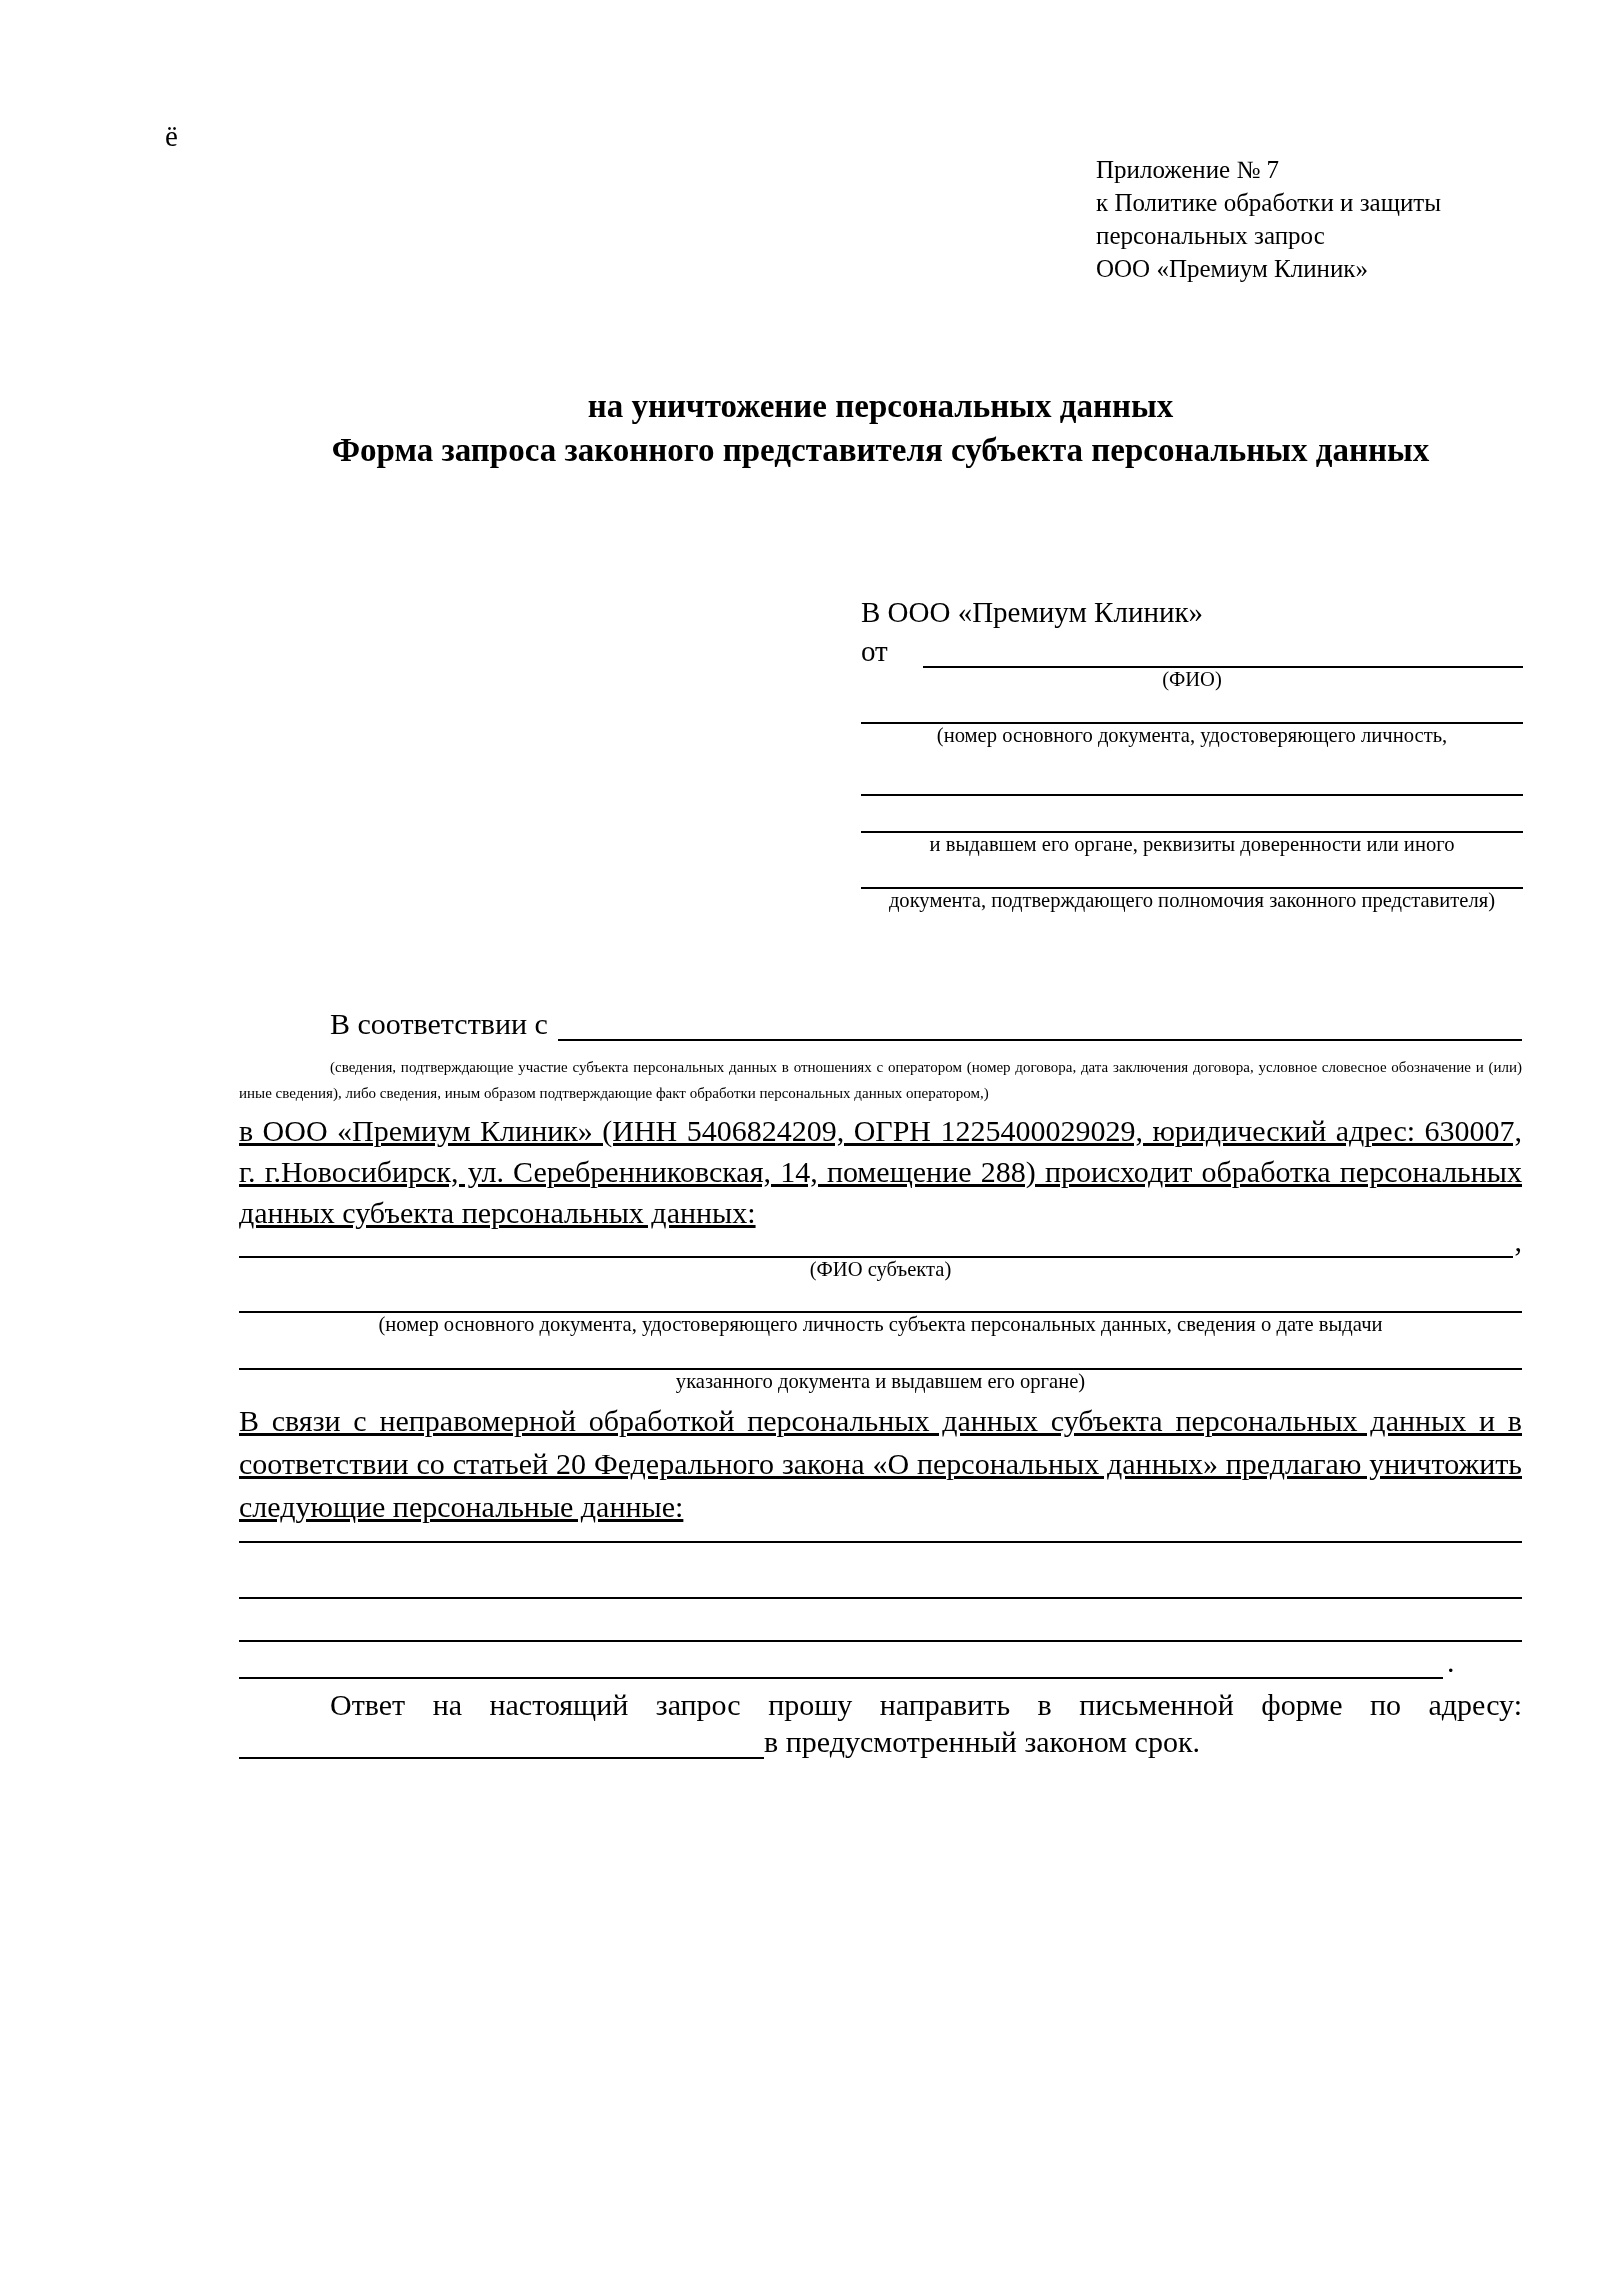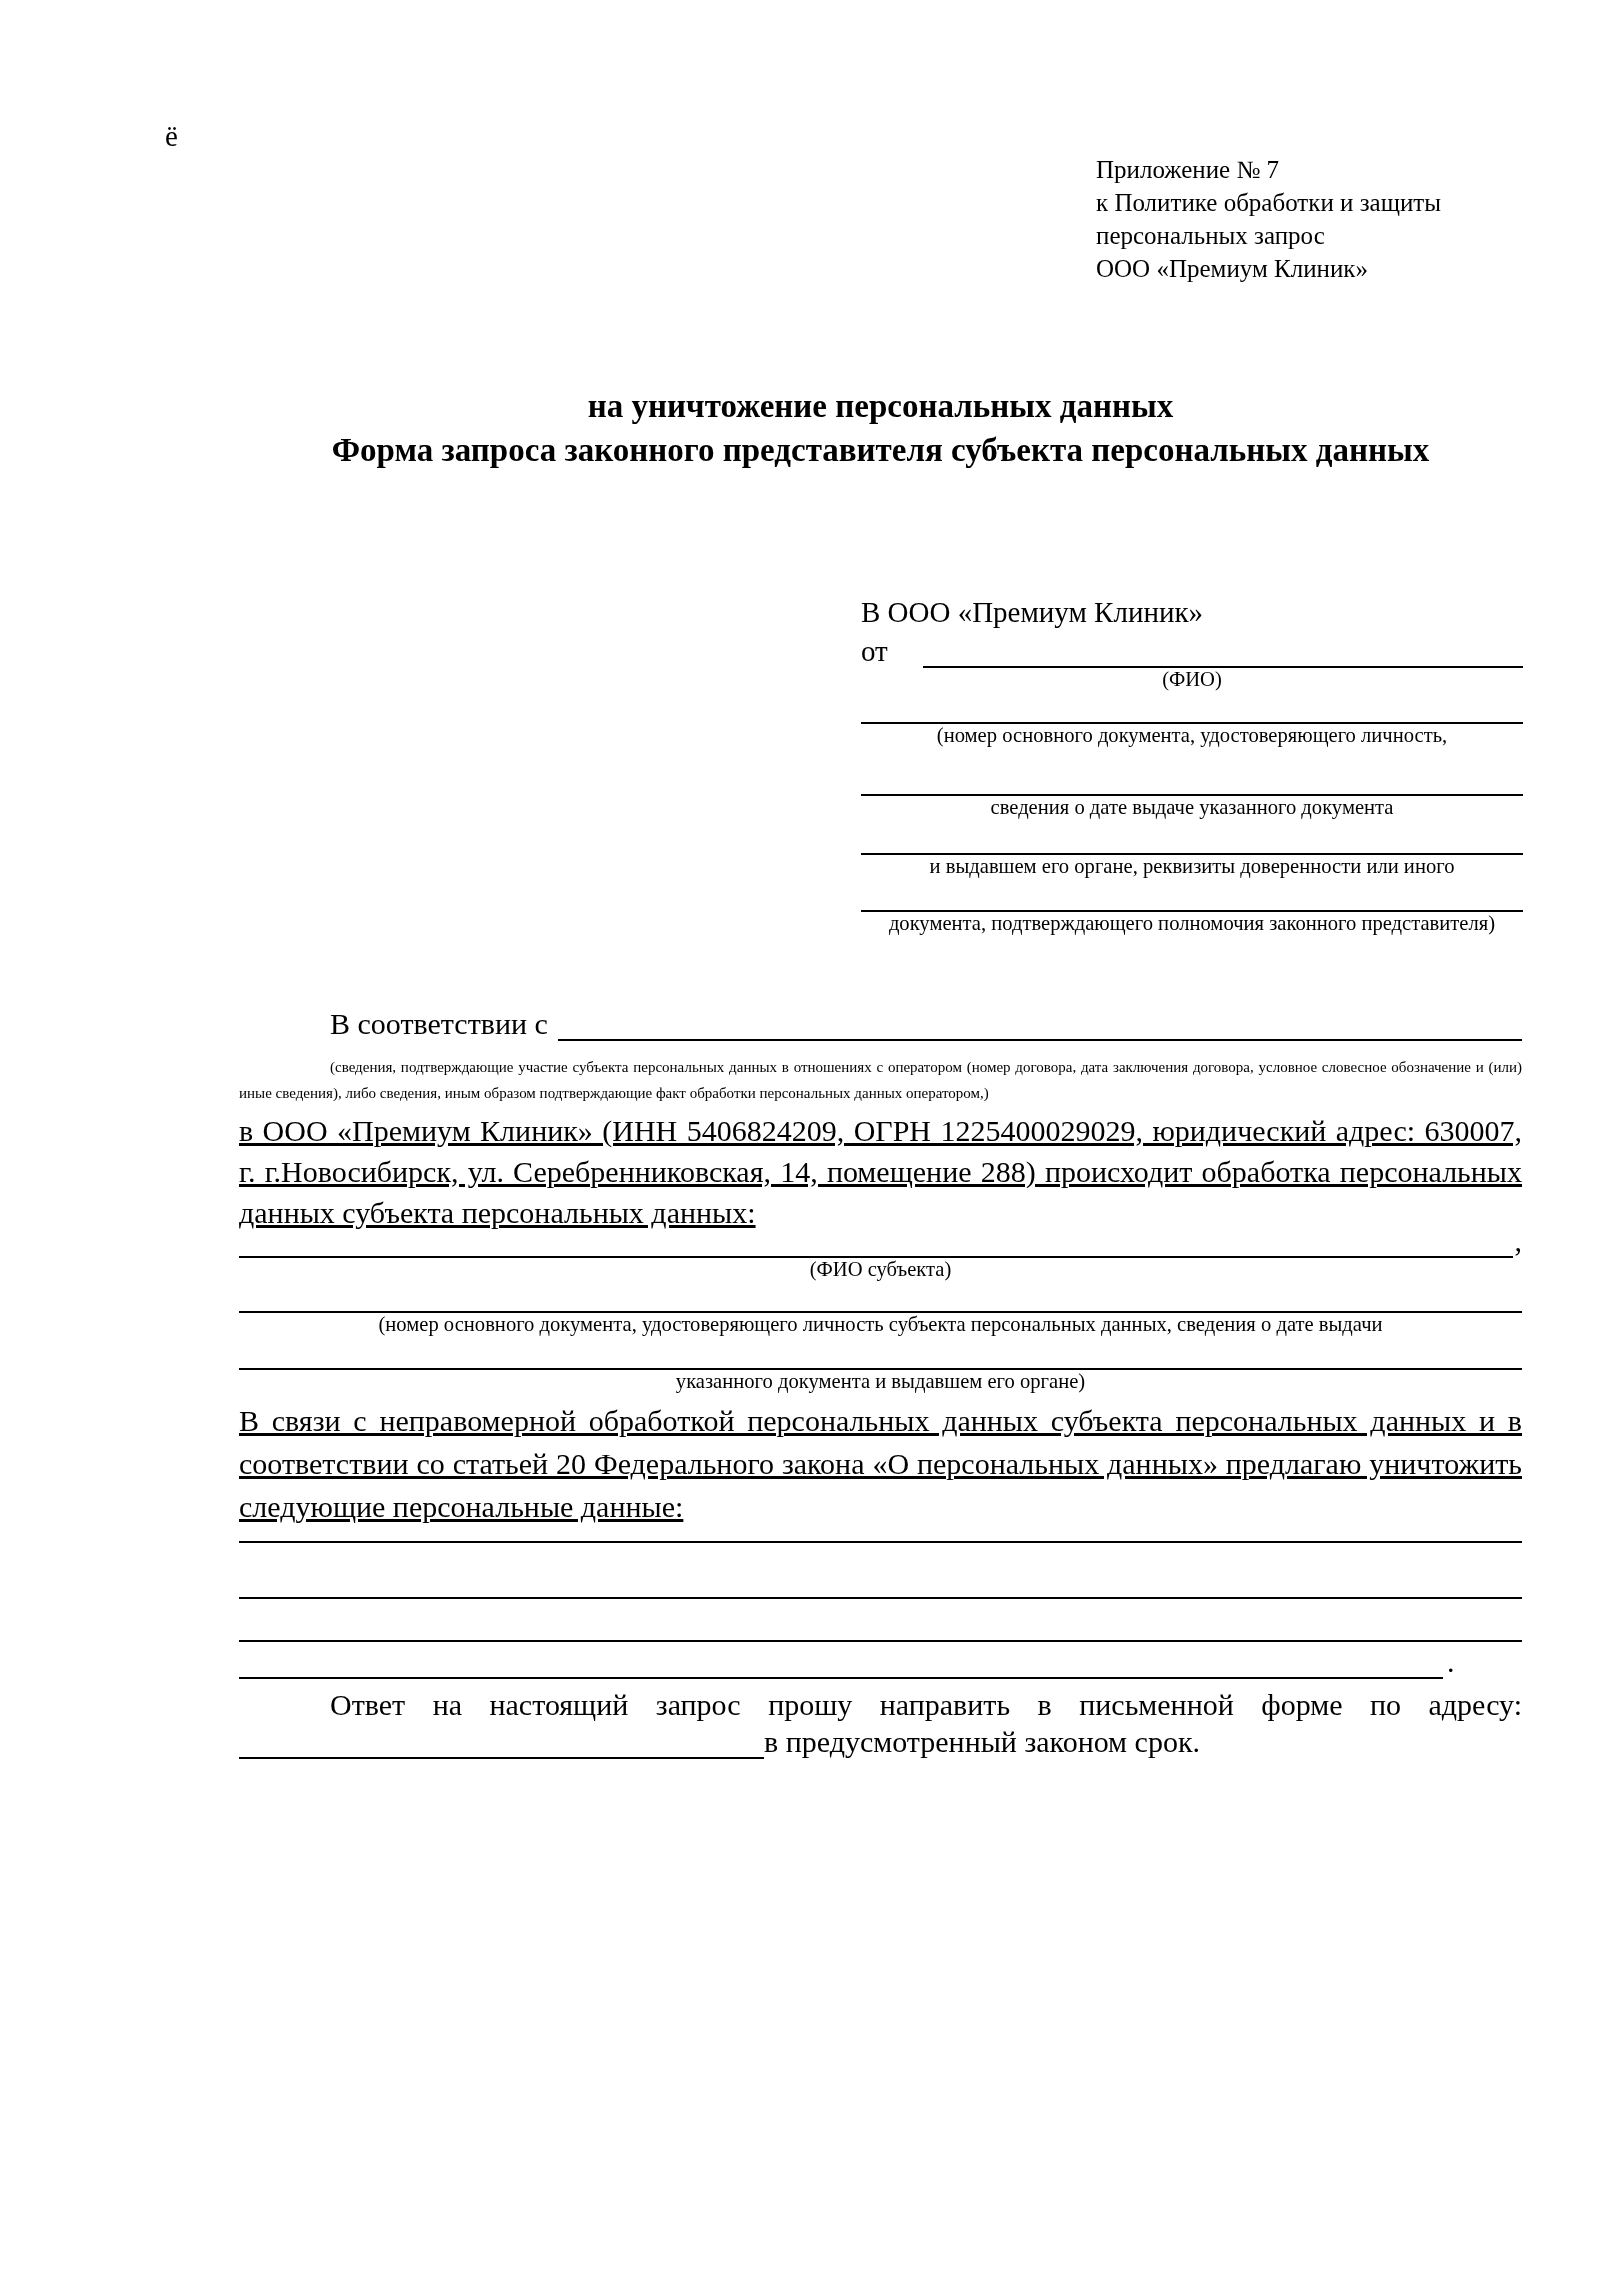--- a/index.html
+++ b/index.html
@@ -83,21 +83,20 @@
   <div class="addressee">
     <div>В ООО «Премиум Клиник»</div>
     <div class="flexrow addr-from">
       <span class="lbl">от</span>
       <span class="fill"></span>
     </div>
     <div class="cap">(ФИО)</div>
     <div class="fline a-f1"></div>
     <div class="cap">(номер основного документа, удостоверяющего личность,</div>
     <div class="fline a-f2"></div>
-    <div class="cap">сведения о дате выдаче указанного документа</div>
     <div class="fline a-f3"></div>
     <div class="cap">и выдавшем его органе, реквизиты доверенности или иного</div>
     <div class="fline a-f4"></div>
     <div class="cap">документа, подтверждающего полномочия законного представителя)</div>
   </div>
 
   <div class="main">
 
     <div class="flexrow accordance">
       <span class="lbl">В соответствии с</span>

